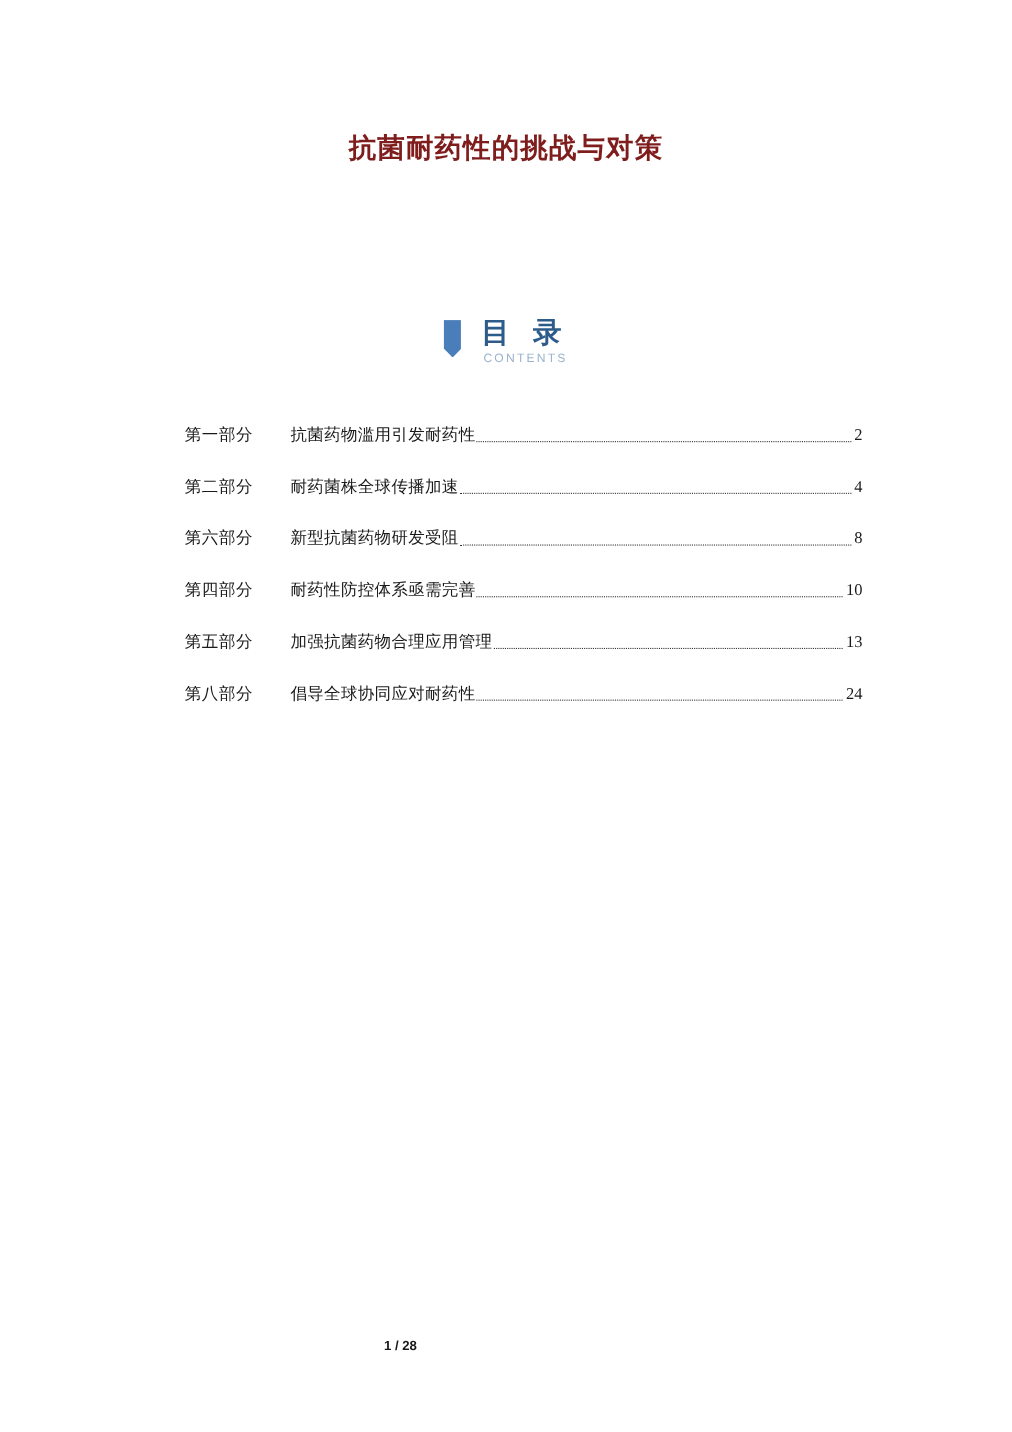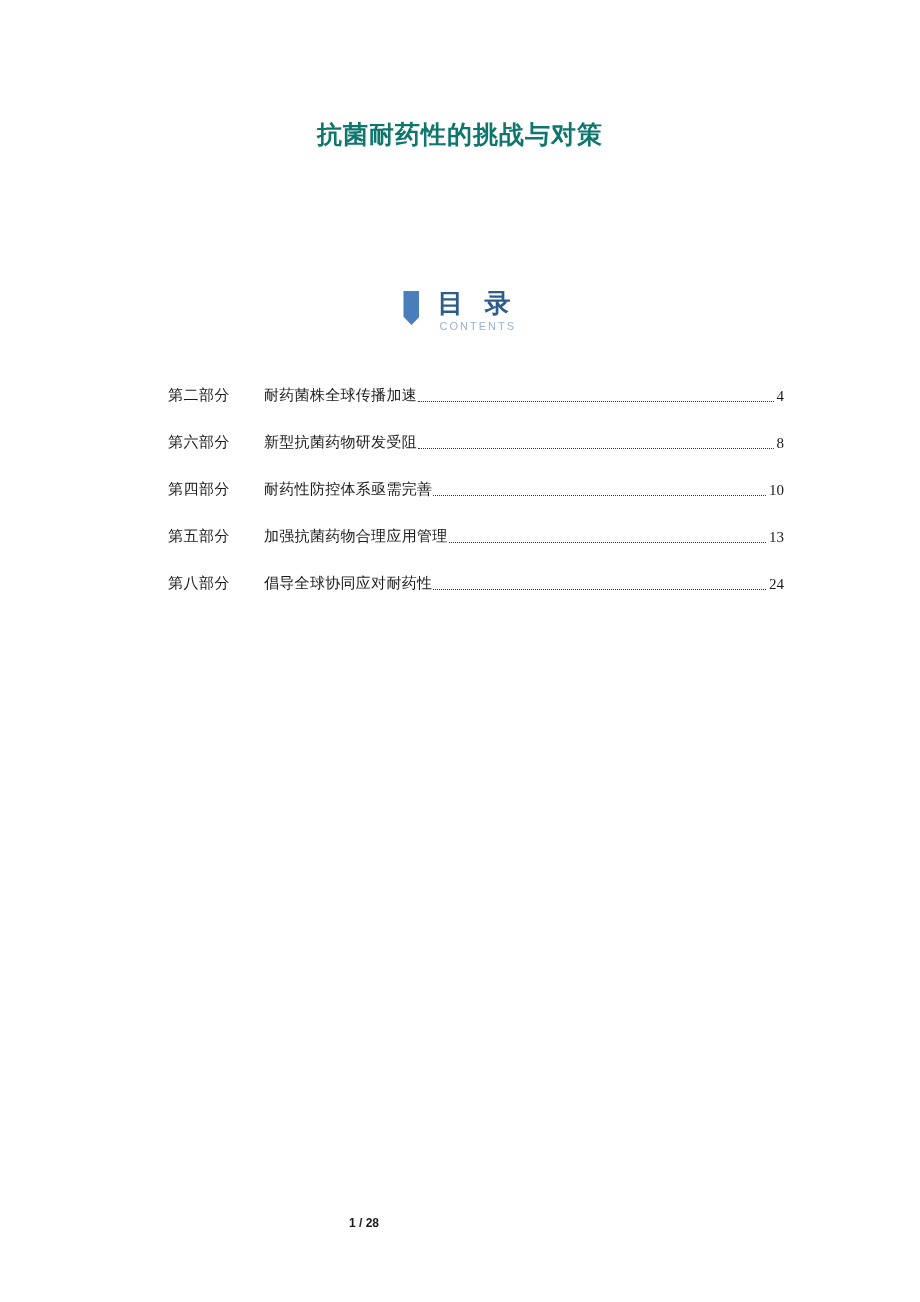--- a/index.html
+++ b/index.html
@@ -24,21 +24,21 @@
   .doc-title {
     position: absolute;
     top: 118px;
     left: 0;
     width: 920px;
     text-align: center;
     font-family: "DejaVu Sans", sans-serif;
     font-weight: bold;
     font-size: 25px;
     letter-spacing: 1px;
-    color: #0f766e;
+    color: #7f1d1d;
   }
   .toc-header {
     position: absolute;
     top: 288px;
     left: 0;
     width: 920px;
     text-align: center;
     height: 56px;
   }
   .toc-header-inner {
@@ -131,20 +131,26 @@
   <div class="toc-header">
     <div class="toc-header-inner">
       <span class="toc-mark"></span>
       <div class="toc-cn">目 录</div>
       <div class="toc-en">CONTENTS</div>
     </div>
   </div>
 
   <div class="toc-list">
 
+    <div class="toc-row">
+      <span class="toc-part">第一部分</span>
+      <span class="toc-label">抗菌药物滥用引发耐药性</span>
+      <span class="toc-dots"></span>
+      <span class="toc-page">2</span>
+    </div>
 
     <div class="toc-row">
       <span class="toc-part">第二部分</span>
       <span class="toc-label">耐药菌株全球传播加速</span>
       <span class="toc-dots"></span>
       <span class="toc-page">4</span>
     </div>
 
     <div class="toc-row">
       <span class="toc-part">第六部分</span>

